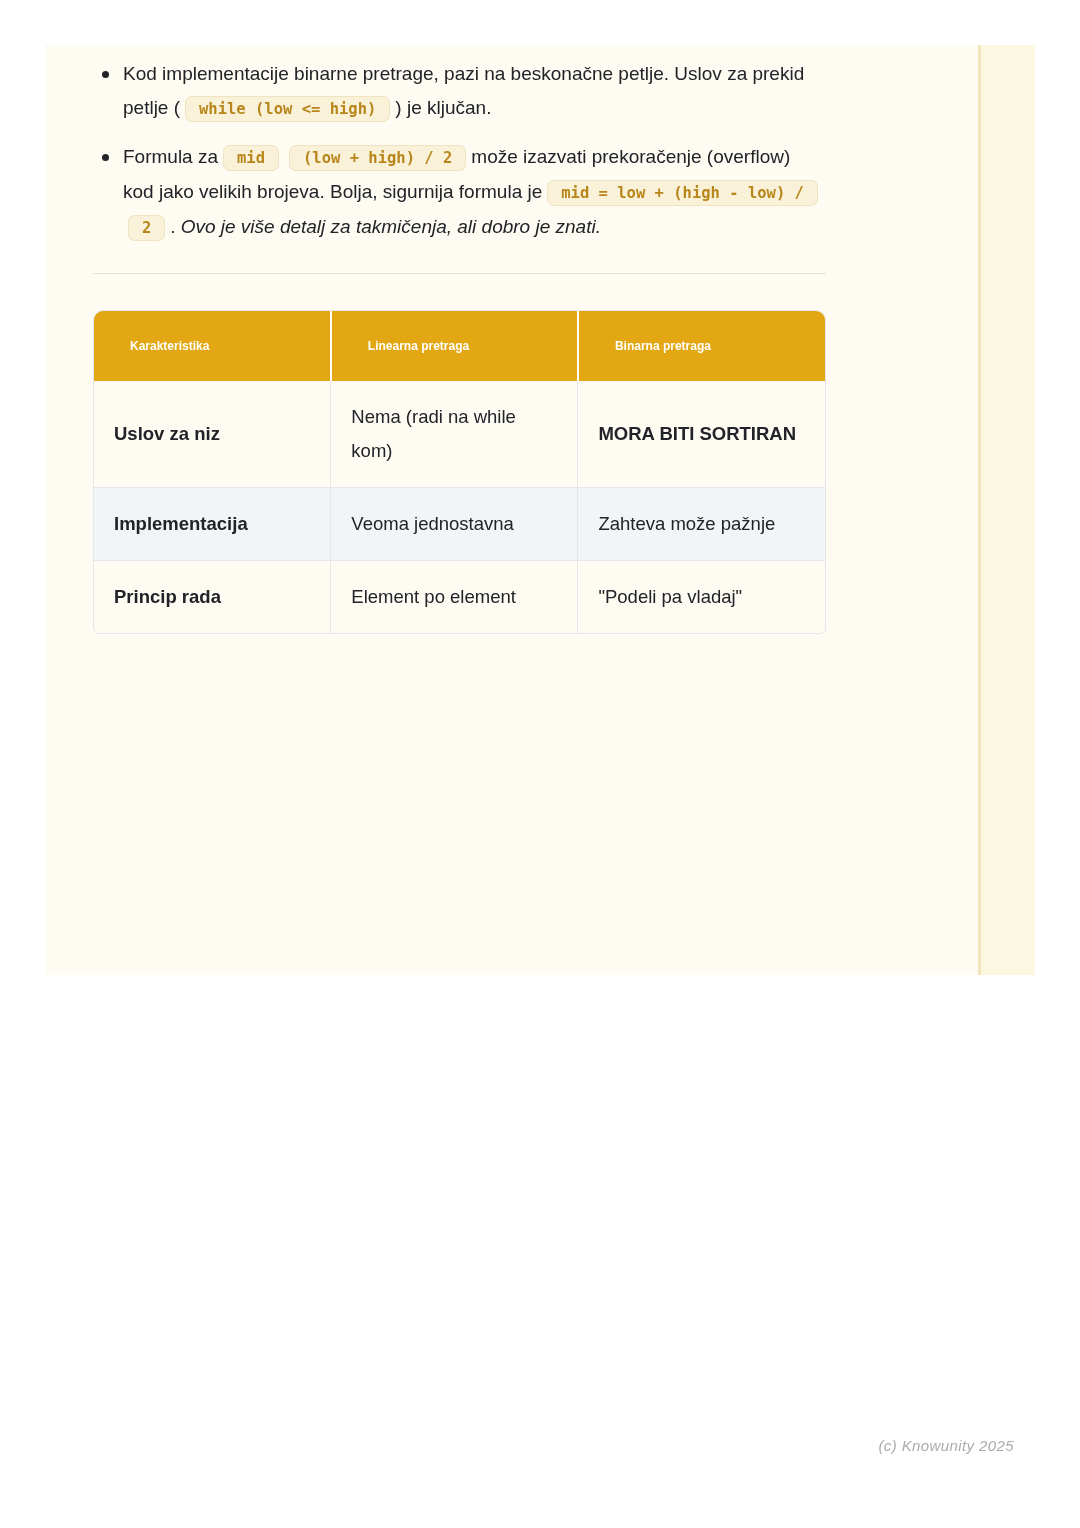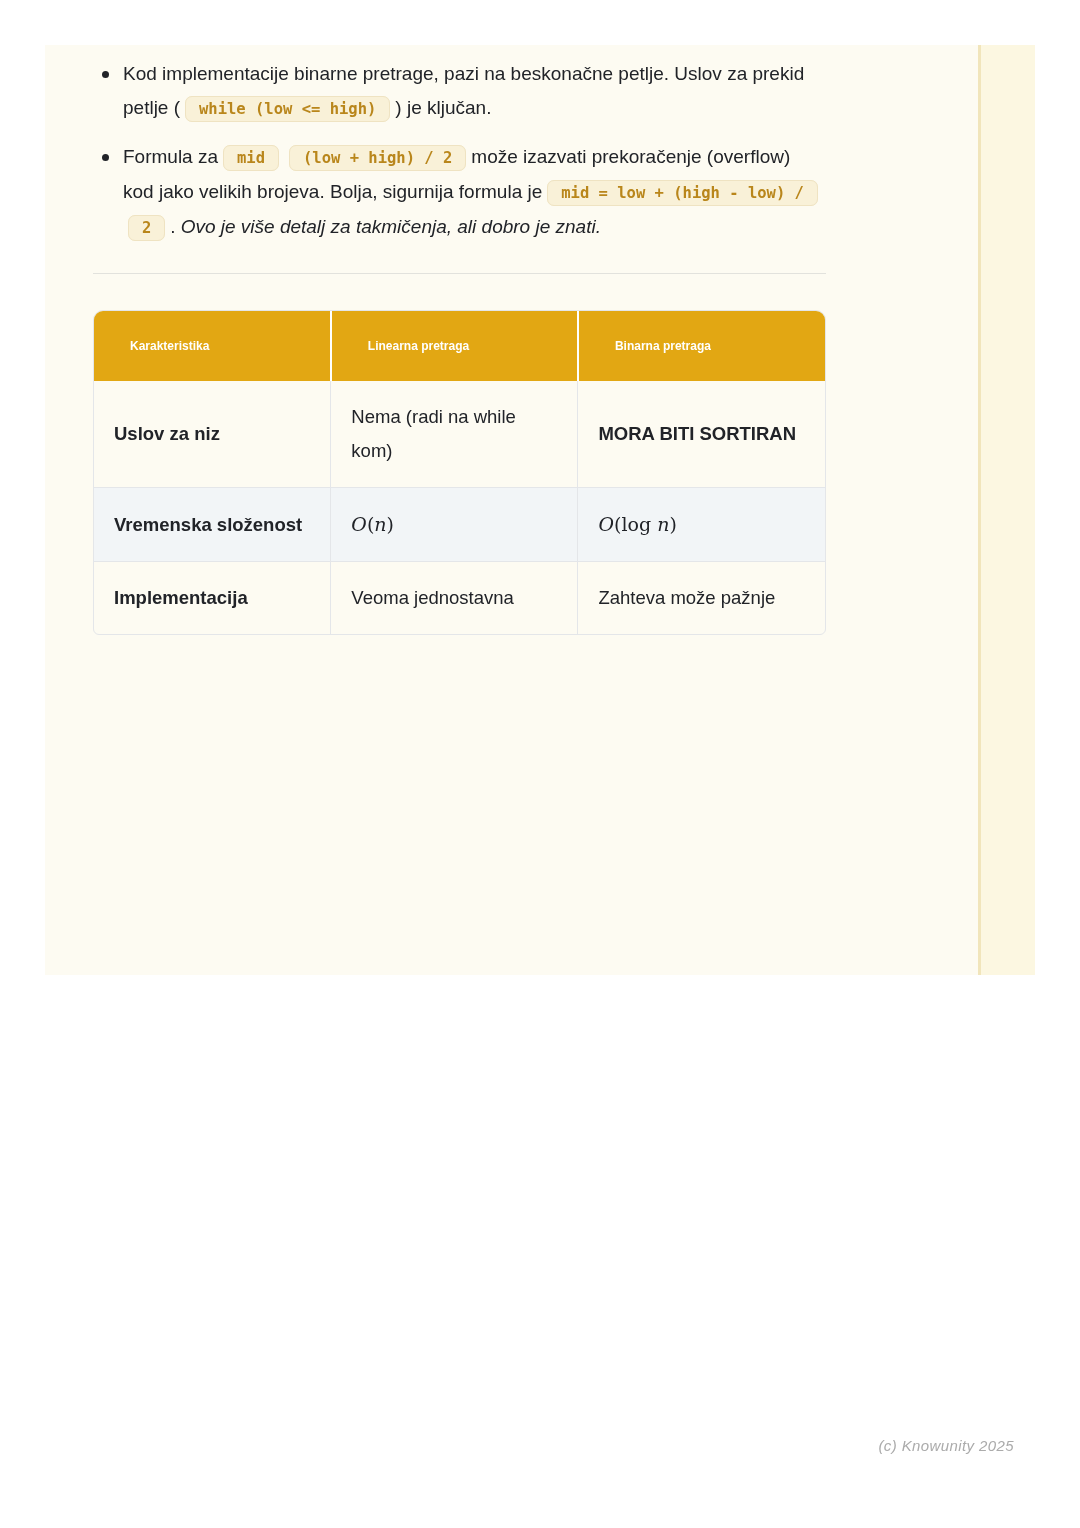--- a/index.html
+++ b/index.html
@@ -155,28 +155,28 @@
               <th>Binarna pretraga</th>
             </tr>
         </thead>
         <tbody id="table-body">
             <tr>
               <td class="feature">Uslov za niz</td>
               <td>Nema (radi na while kom)</td>
               <td><span class="bold">MORA BITI SORTIRAN</span></td>
             </tr>
             <tr>
-              <td class="feature">Vremenska složenost</td>
-              <td><span class="math"><i>O</i>(<i>n</i>)</span></td>
-              <td><span class="math"><i>O</i>(log <i>n</i>)</span></td>
-            </tr>
-            <tr>
               <td class="feature">Implementacija</td>
               <td>Veoma jednostavna</td>
               <td><span>Zahteva može pažnje</span></td>
+            </tr>
+            <tr>
+              <td class="feature">Princip rada</td>
+              <td>Element po element</td>
+              <td><span>"Podeli pa vladaj"</span></td>
             </tr>
           </tbody>
       </table>
     </div>
 
   </div>
   <div class="stripe"></div>
 </div>
 
 <div class="footer">(c) Knowunity 2025</div>

